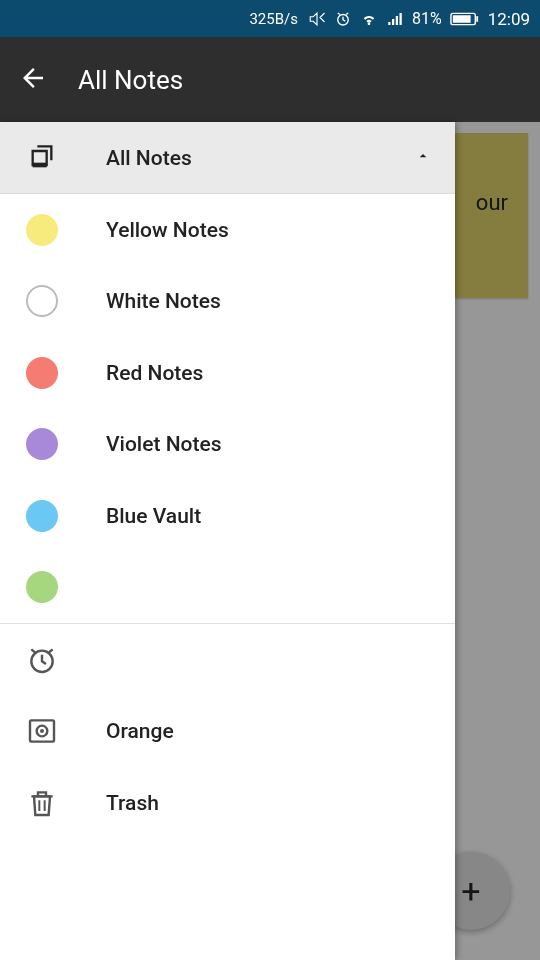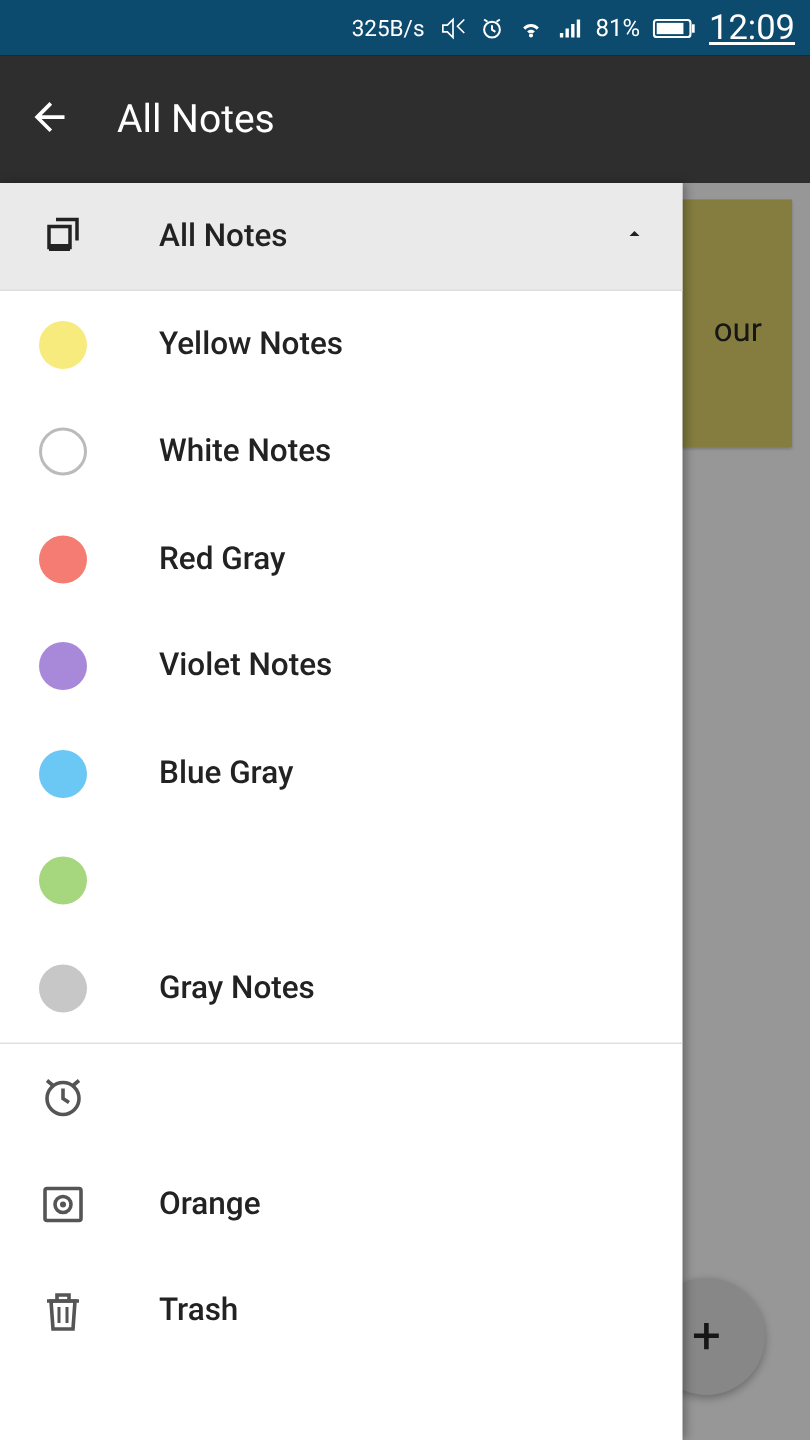--- a/index.html
+++ b/index.html
@@ -11,21 +11,21 @@
       color: #fff;
       display: flex;
       align-items: center;
       justify-content: flex-end;
       padding: 0 10px;
       font-size: 16px;
       gap: 8px;
     }
     .status-bar .speed { margin-right: 2px; font-size: 15px; }
     .status-bar svg { width: 18px; height: 18px; fill: #fff; }
-    .status-bar .time { font-size: 23px; text-decoration: underline; }
+    .status-bar .time { font-size: 17px; }
     
     .app-bar {
       height: 85px;
       background: #2e2e2e;
       display: flex;
       align-items: center;
       padding: 0 18px;
       gap: 30px;
     }
     .app-bar svg { width: 30px; height: 30px; fill: #fff; }
@@ -168,21 +168,21 @@
   <span>
     <svg viewBox="0 0 24 24">
         <path d="M20 11H7.8l5.6-5.6L12 4l-8 8 8 8 1.4-1.4L7.8 13H20v-2z"></path>
       </svg>
   </span>
   <span class="app-bar-title">All Notes</span>
 </div>
 
 <div class="content-area">
   <div class="note-card">
-    <span style="position:absolute;right:20px;top:75px">our</span>
+    <span style="position:absolute;right:20px;top:57px">our</span>
   </div>
   <div class="fab">
     <span>+</span>
   </div>
 
   <div class="dim-overlay"></div>
 
   <div class="drawer">
     <div class="drawer-item header-item">
       <span class="icon-slot">
@@ -209,44 +209,38 @@
     <div class="drawer-item">
       <span class="icon-slot">
           <span class="color-circle circle-white"></span>
         </span>
       <span class="label">White Notes</span>
     </div>
     <div class="drawer-item">
       <span class="icon-slot">
           <span class="color-circle circle-red"></span>
         </span>
-      <span class="label">Red Gray</span>
+      <span class="label">Red Notes</span>
     </div>
     <div class="drawer-item">
       <span class="icon-slot">
           <span class="color-circle circle-violet"></span>
         </span>
       <span class="label">Violet Notes</span>
     </div>
     <div class="drawer-item">
       <span class="icon-slot">
           <span class="color-circle circle-blue"></span>
         </span>
-      <span class="label">Blue Gray</span>
+      <span class="label">Blue Vault</span>
     </div>
     <div class="drawer-item">
       <span class="icon-slot">
           <span class="color-circle circle-green"></span>
         </span>
-    </div>
-    <div class="drawer-item">
-      <span class="icon-slot">
-          <span class="color-circle circle-gray"></span>
-        </span>
-      <span class="label">Gray Notes</span>
     </div>
 
     <div class="section-divider"></div>
 
     <div class="drawer-item">
       <span class="icon-slot">
         <svg class="mono" viewBox="0 0 24 24">
             <circle cx="12" cy="13" r="8" fill="none" stroke="#555" stroke-width="1.8"></circle>
             <path d="M12 8v5l3 2" stroke="#555" stroke-width="1.8" fill="none"></path>
             <path d="M4 4l3 2.5M20 4l-3 2.5" stroke="#555" stroke-width="1.8" fill="none"></path>

